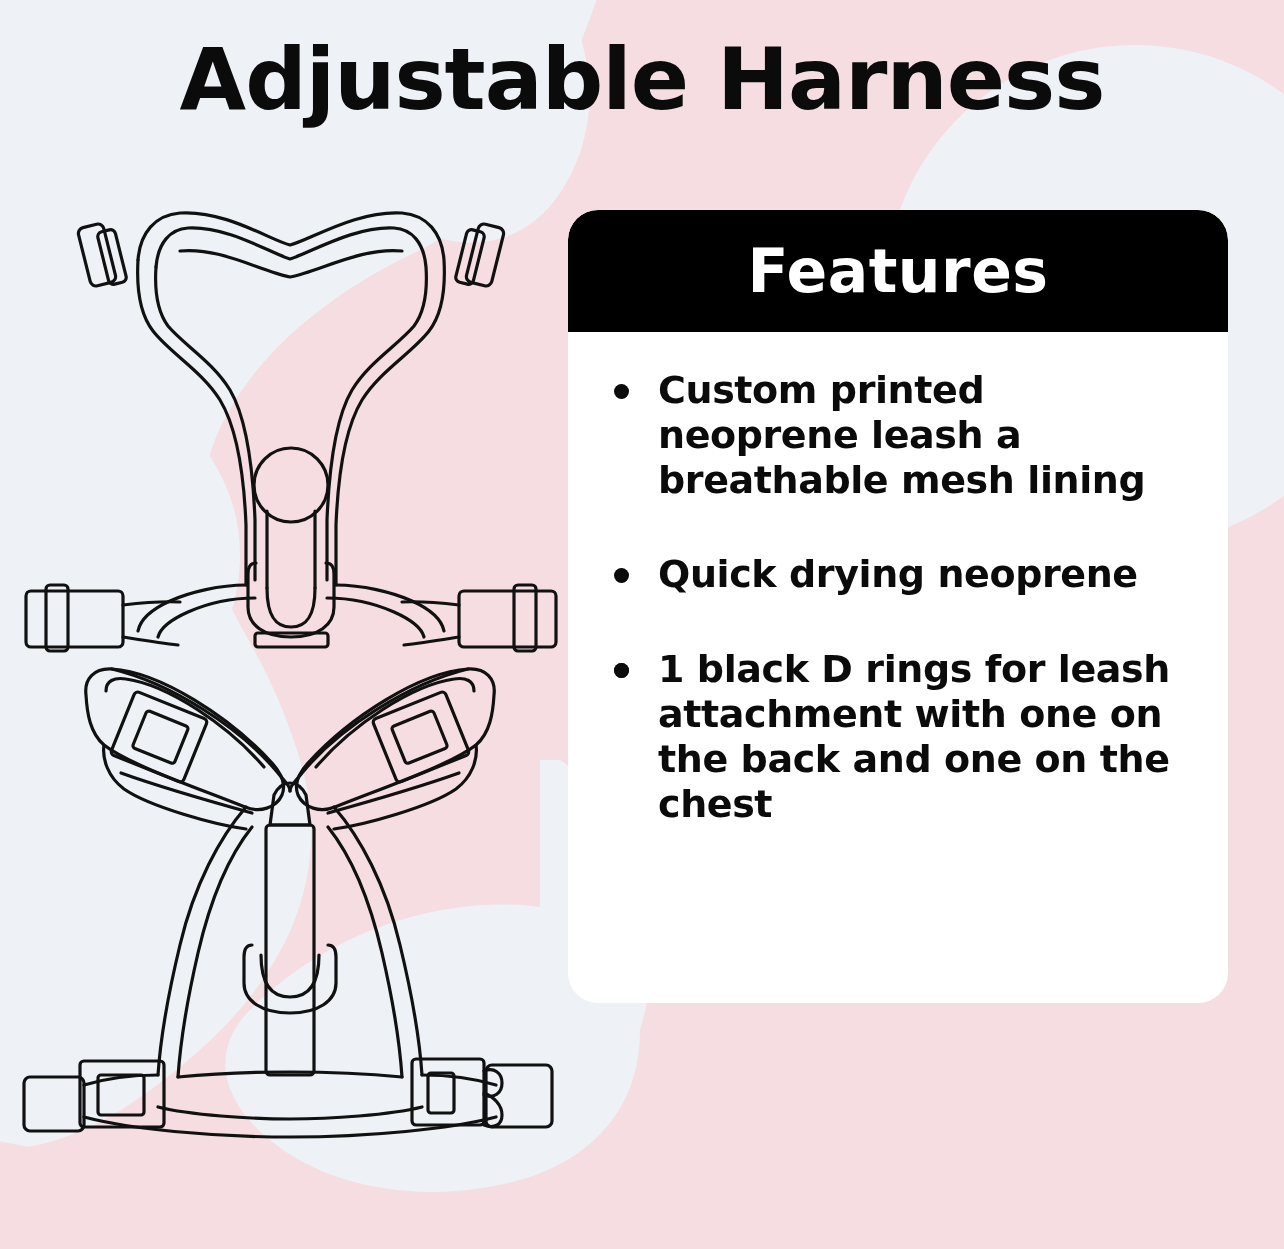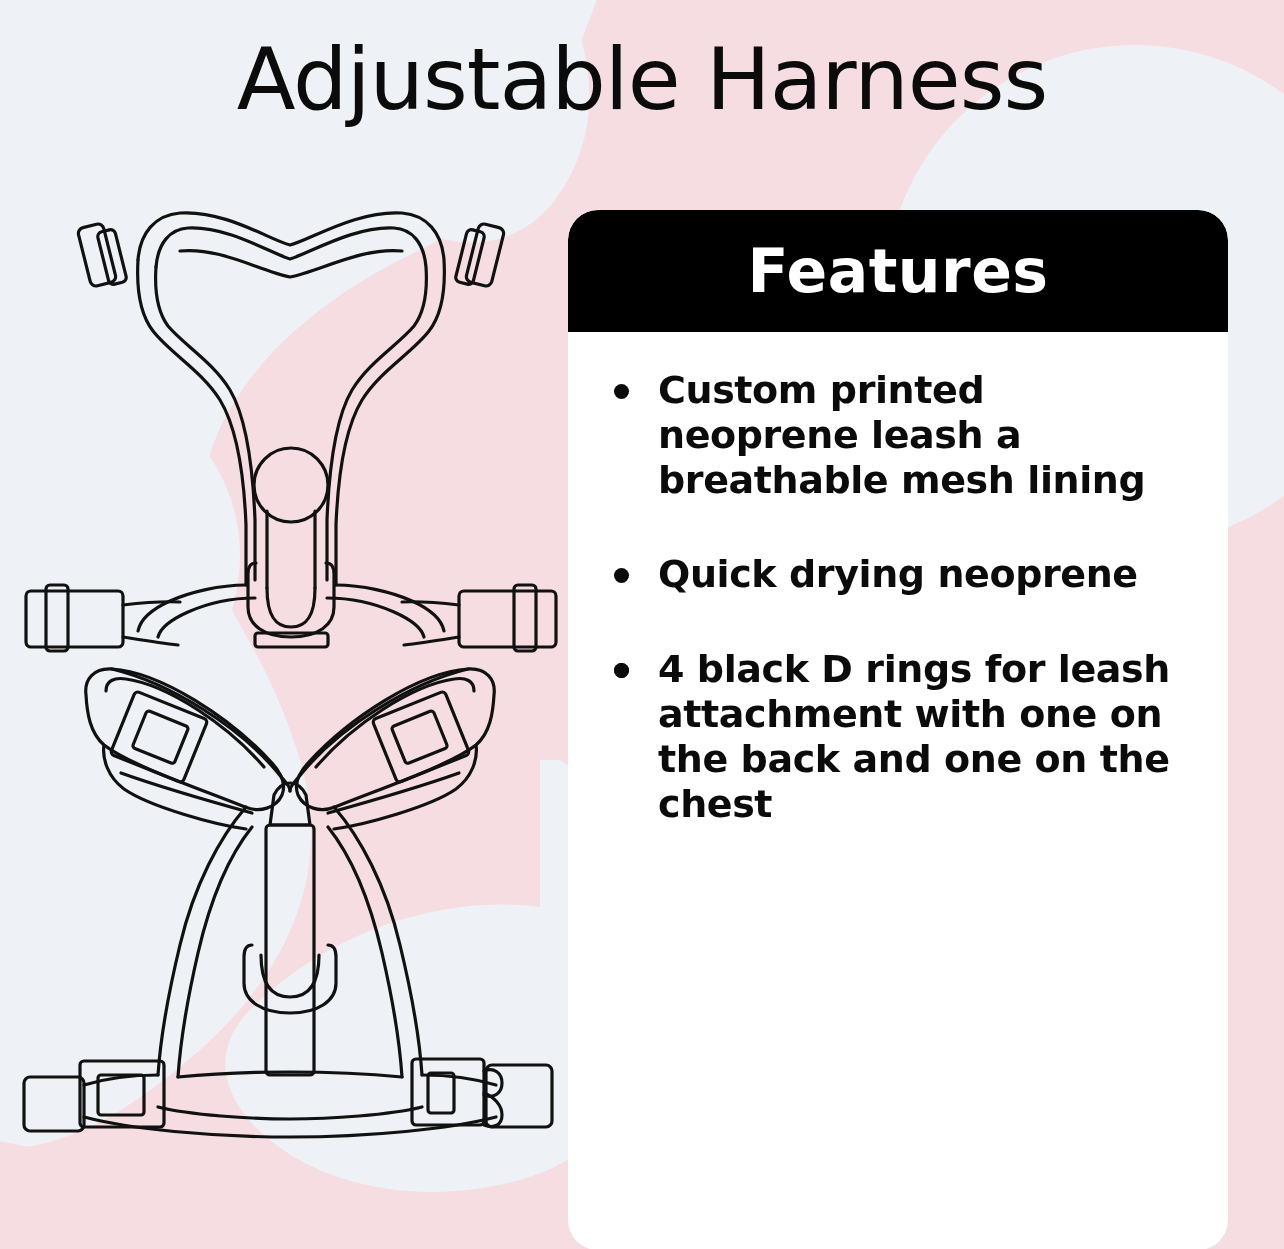--- a/index.html
+++ b/index.html
@@ -20,33 +20,33 @@
   .bg-layer svg { display:block; width:1284px; height:1249px; }
 
   
   #title {
     position:absolute;
     left:0; top:34px;
     width:1284px;
     text-align:center;
     font-family:"DejaVu Sans", sans-serif;
     font-size:86px;
-    font-weight:400;
+    font-weight:700;
     letter-spacing:-1px;
     color:#0b0b0b;
     line-height:1.05;
     white-space:nowrap;
     z-index:5;
   }
 
   
   #features-card {
     position:absolute;
     left:568px; top:210px;
-    width:660px; height:1040px;
+    width:660px; height:793px;
     background:#ffffff;
     border-radius:30px;
     overflow:hidden;
     z-index:6;
   }
   #features-header {
     height:122px;
     background:#000000;
     border-radius:30px 30px 0 0;
     display:flex;
@@ -304,18 +304,18 @@
       </li>
       <li>
         <span class="dot"></span>
         <span>Quick drying neoprene</span>
       </li>
       <li>
         <span class="dot"></span>
       </li>
       <li>
         <span class="dot"></span>
-        <span>4 black D rings for leash attachment with one on the back and one on the chest</span>
+        <span>1 black D rings for leash attachment with one on the back and one on the chest</span>
       </li>
     </ul>
   </section>
 
 </div>
 
 </body></html>

